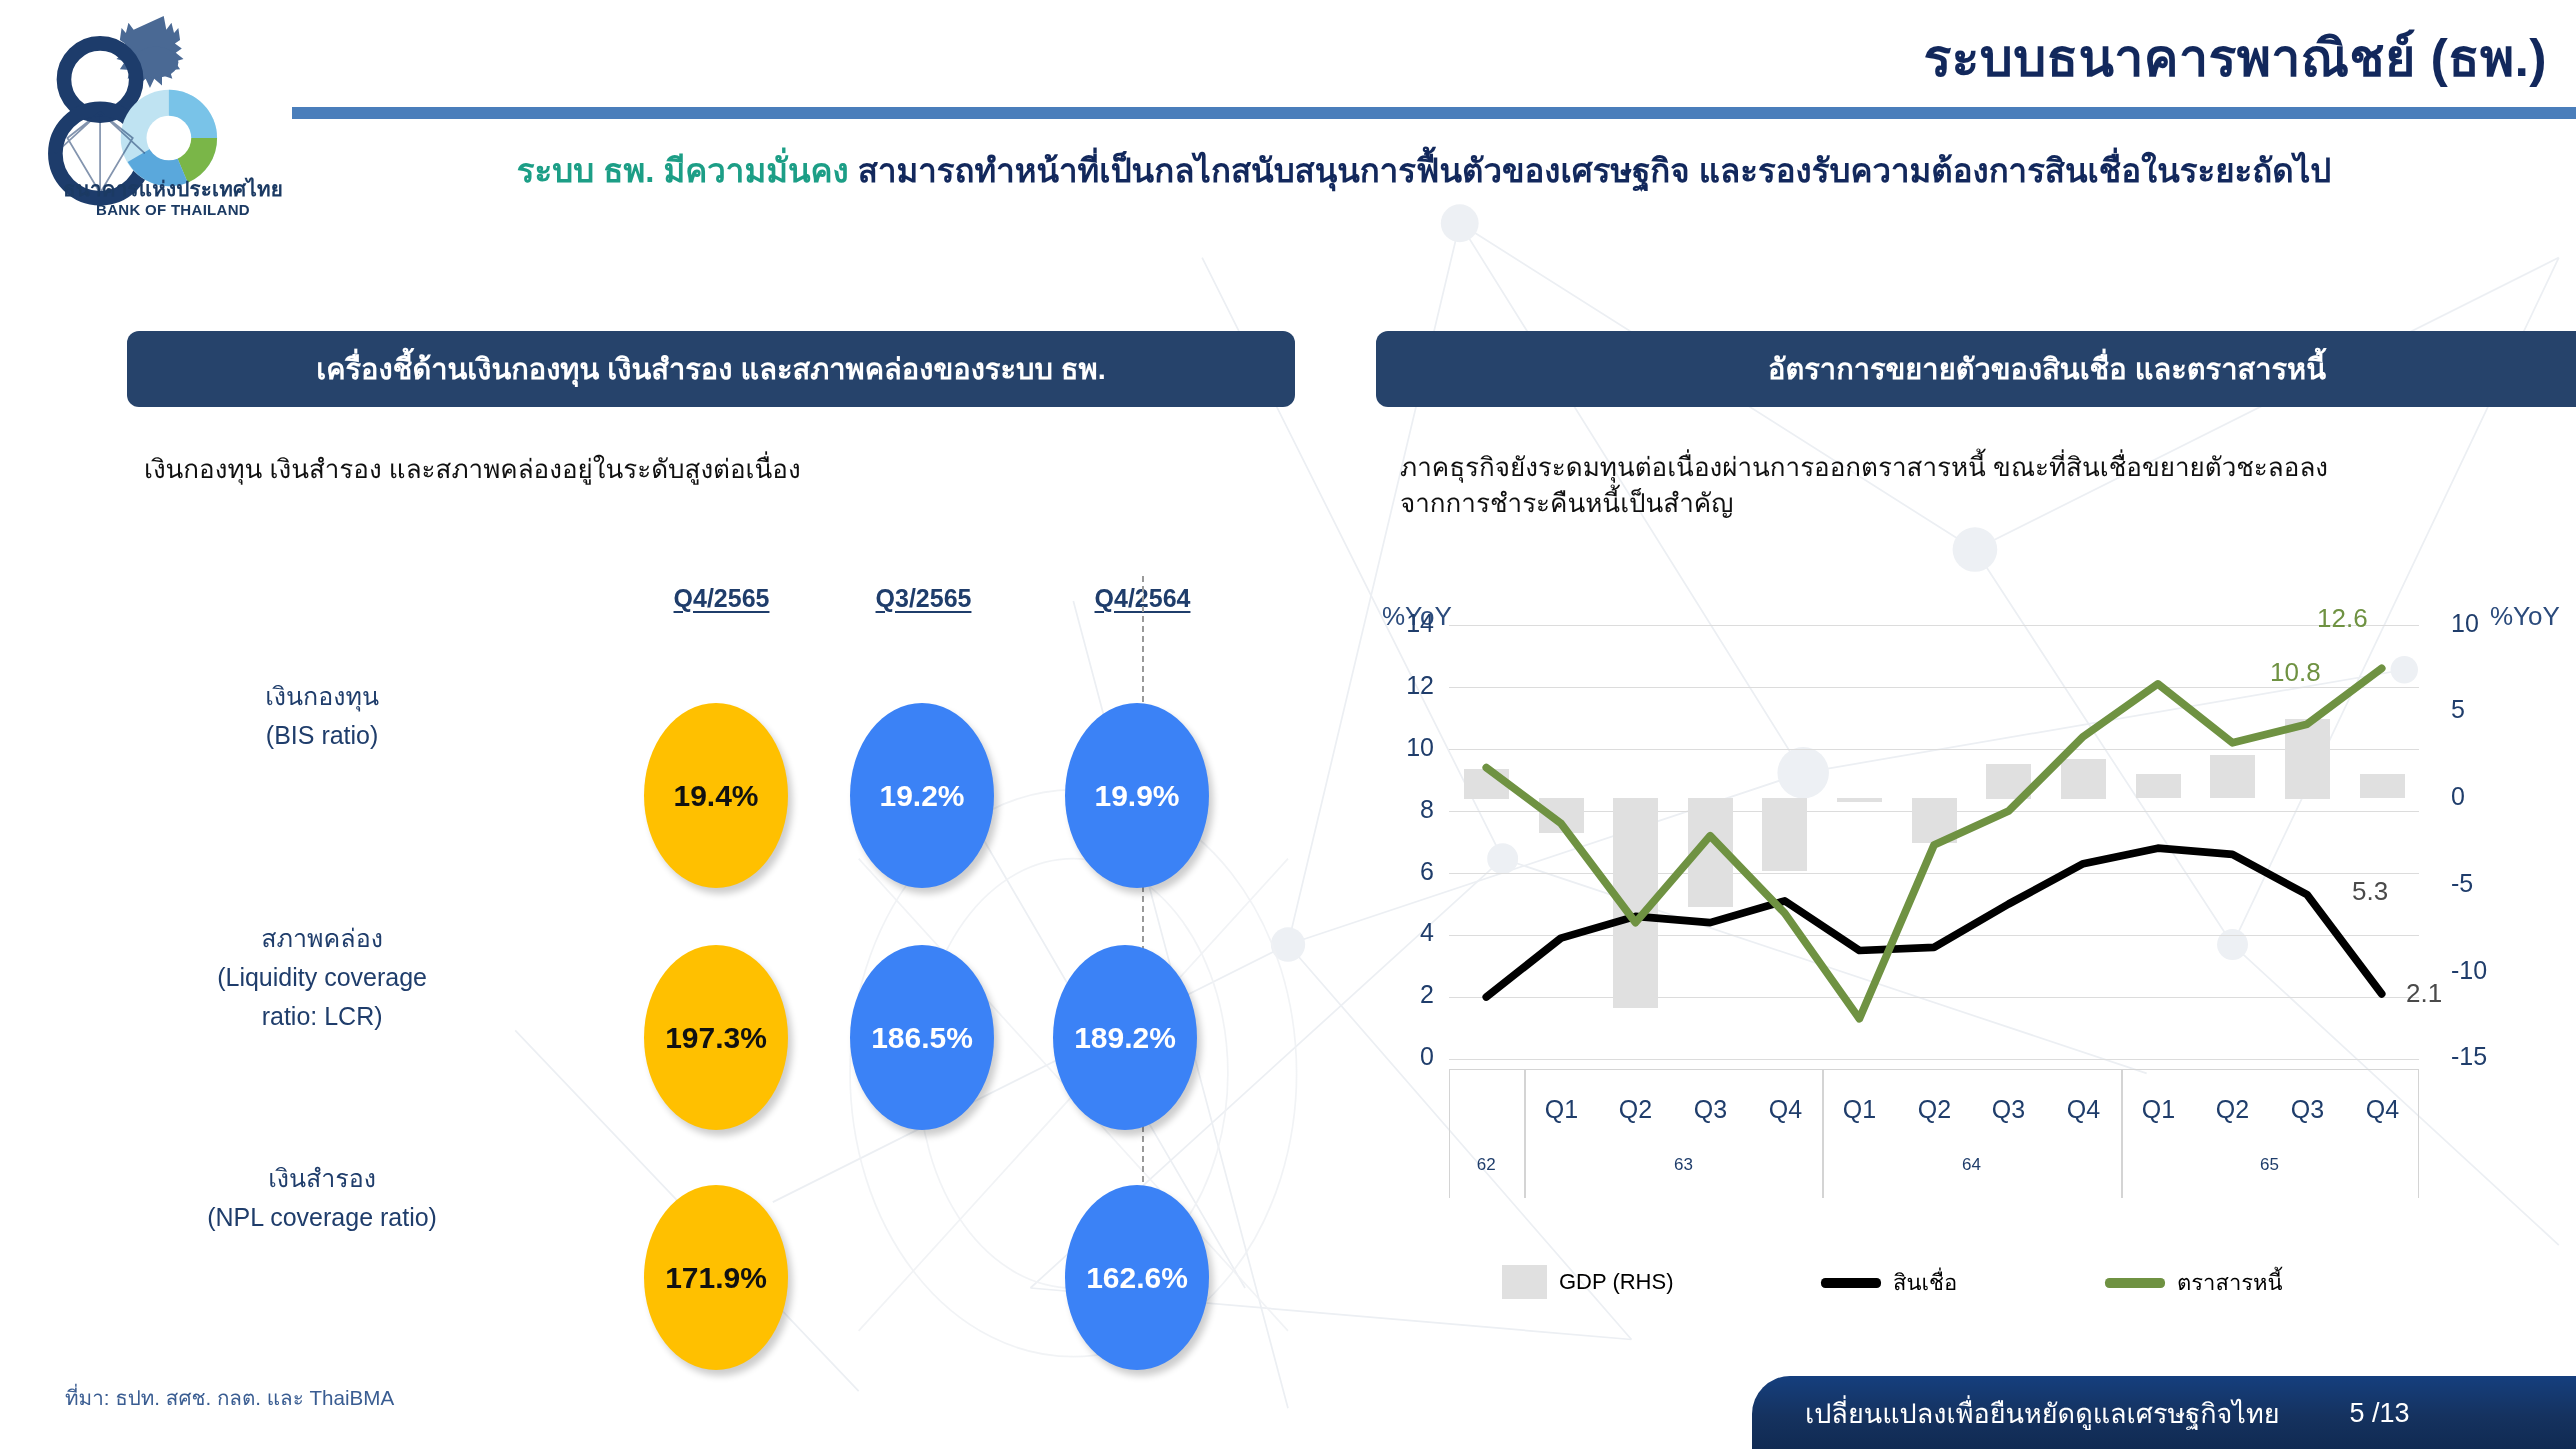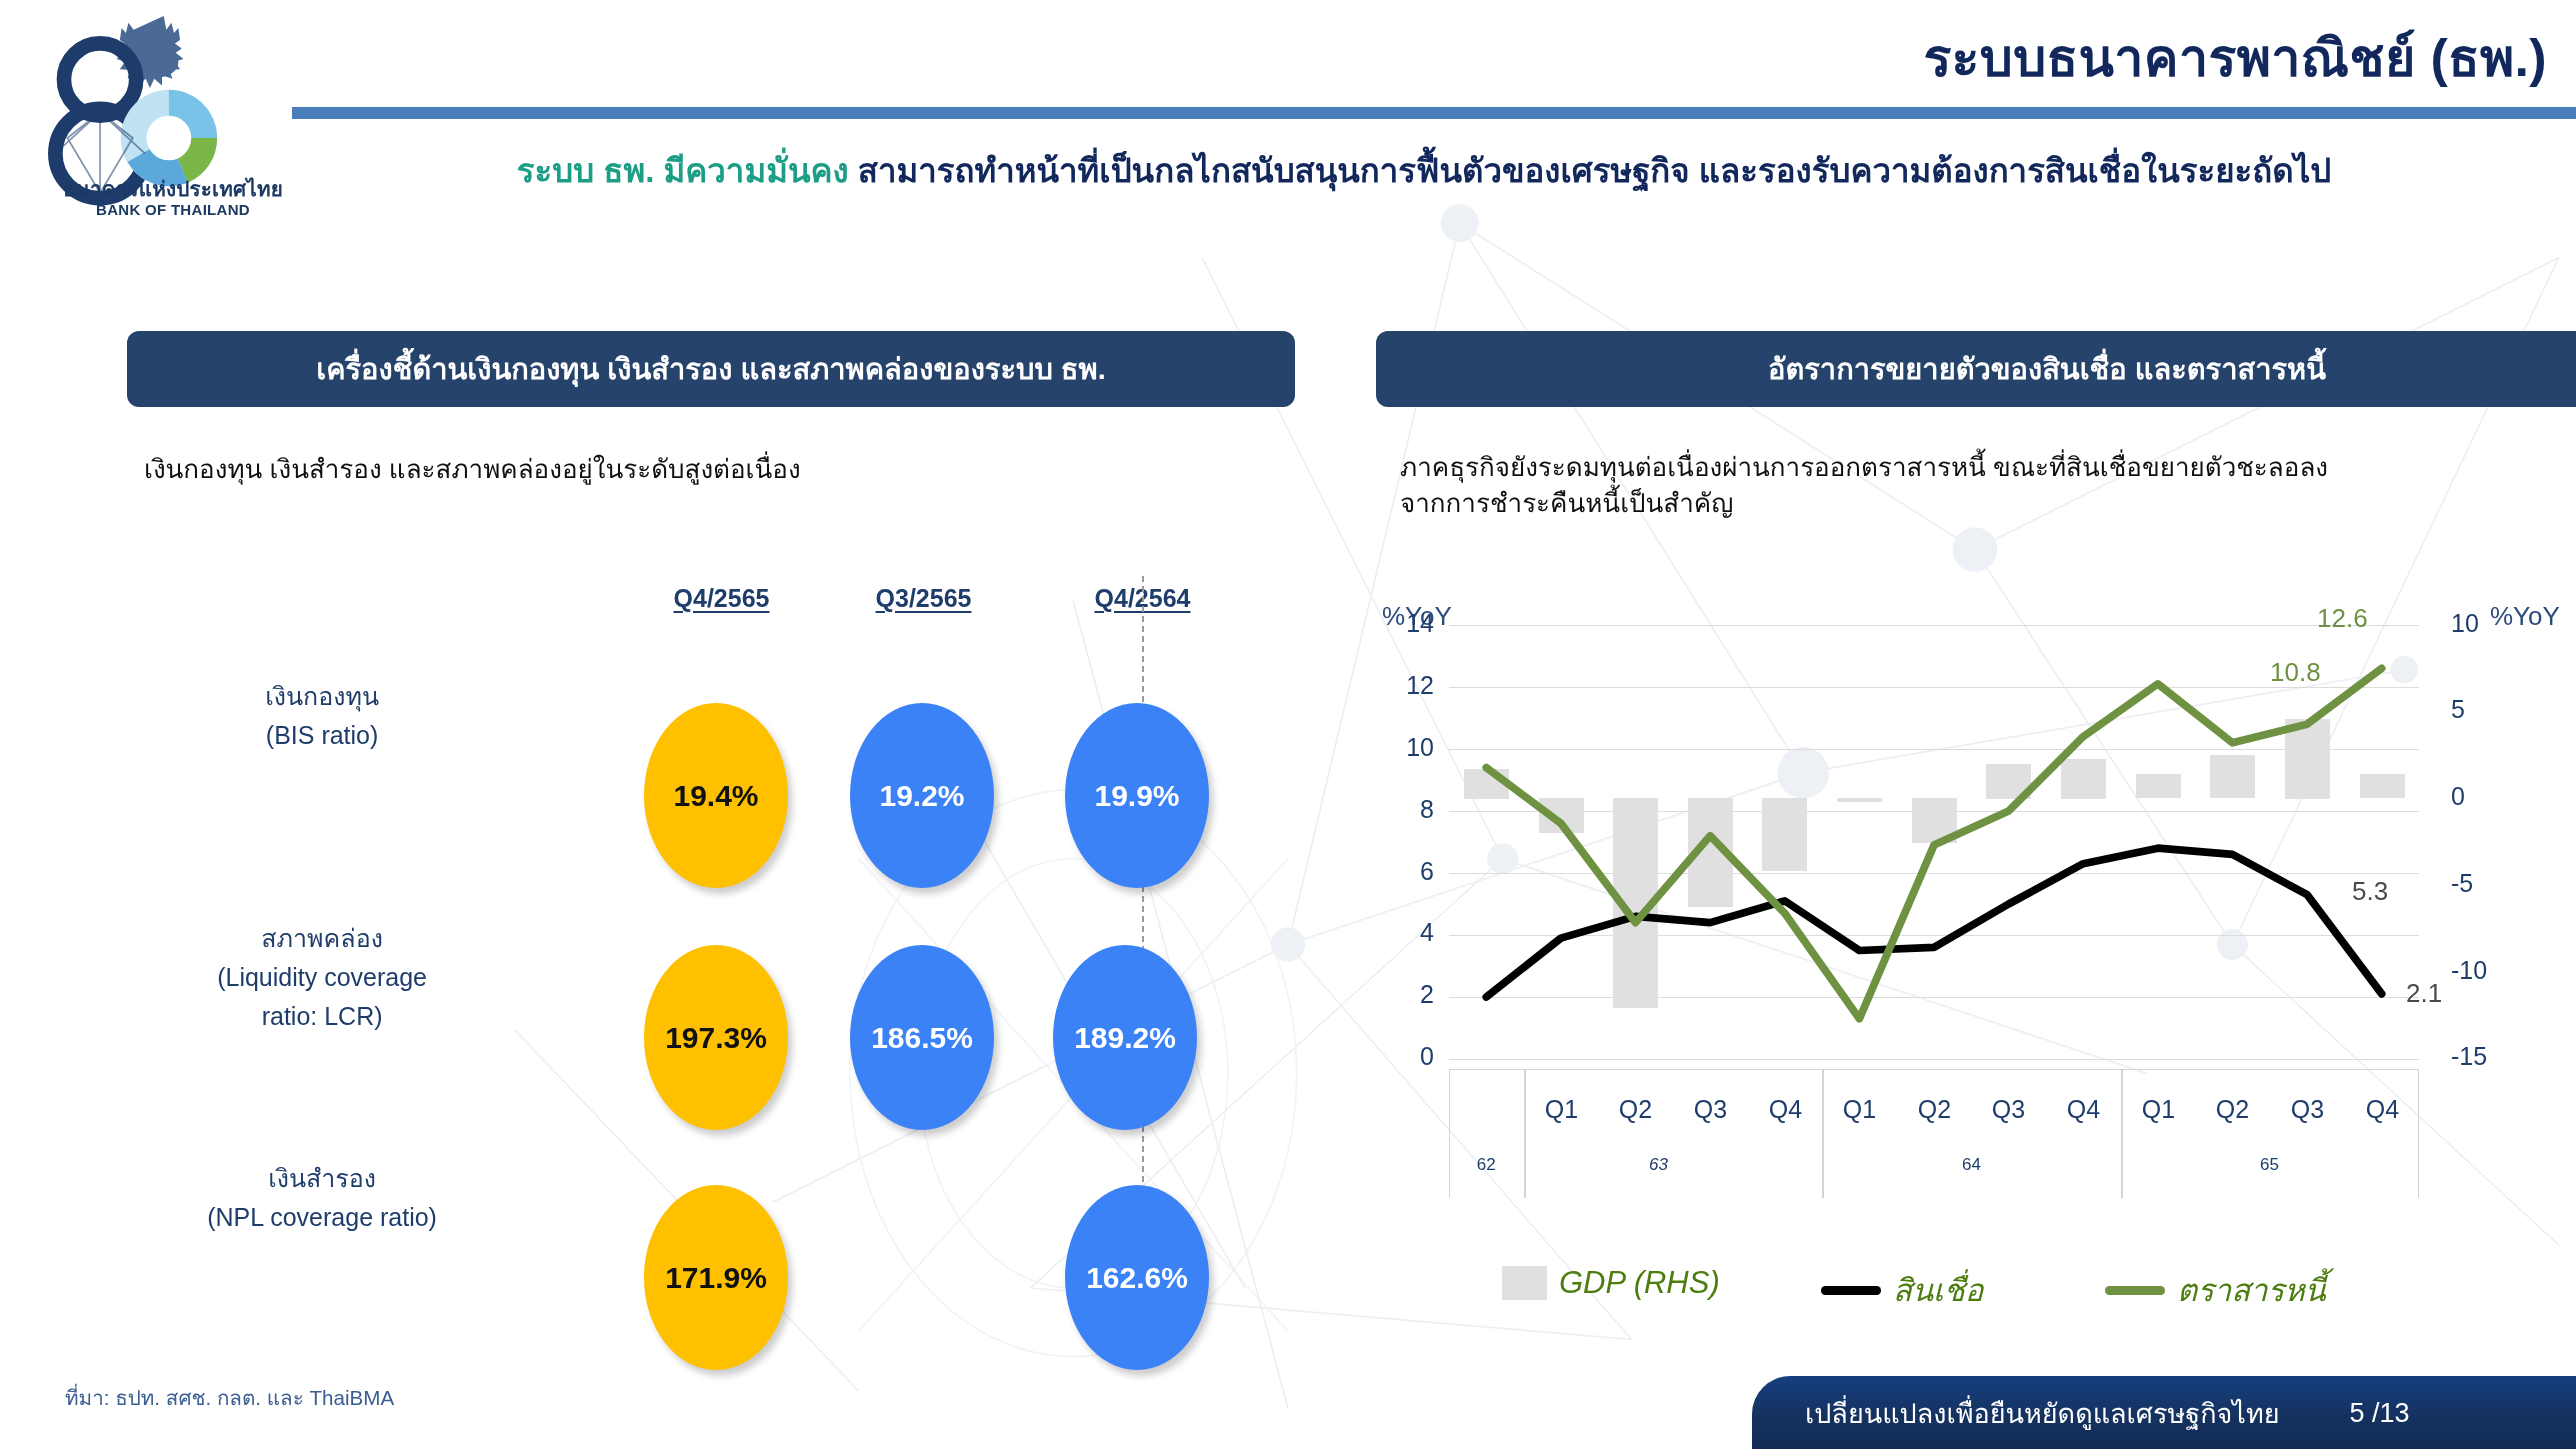--- a/index.html
+++ b/index.html
@@ -142,21 +142,21 @@
   }
   .y-lab {
     position: absolute; top: 86px; font-size: 17px; color: #1f3d6b;
     text-align: center; width: 77px;
   }
 
   .legend { position: absolute; left: 120px; top: 661px; width: 1013px; height: 52px; }
   .leg-item { position: absolute; display: flex; align-items: center; gap: 12px; }
   .leg-sw-bar  { width: 45px; height: 34px; background: #e0e0e0; }
   .leg-sw-line { width: 60px; height: 9.4px; border-radius: 4.3px; }
-  .leg-txt { font-size: 31px; color: #4d7c0f; white-space: nowrap; font-style: italic; }
+  .leg-txt { font-size: 22px; color: #000000; white-space: nowrap; }
 
   
   .source {
     position: absolute; left: 65px; top: 1381px;
     font-size: 20.6px; color: #3a5d92; z-index: 4;
   }
   .footer-bar {
     position: absolute; left: 1752px; top: 1376px; width: 824px; height: 74px;
     background: linear-gradient(180deg,#153f7e 0%, #15325f 55%, #102a52 100%);
     border-top-left-radius: 38px;
@@ -340,21 +340,21 @@
           <div class="q-lab" style="left: 302px;">Q4</div>
           <div class="q-lab" style="left: 376px;">Q1</div>
           <div class="q-lab" style="left: 451px;">Q2</div>
           <div class="q-lab" style="left: 525px;">Q3</div>
           <div class="q-lab" style="left: 600px;">Q4</div>
           <div class="q-lab" style="left: 675px;">Q1</div>
           <div class="q-lab" style="left: 749px;">Q2</div>
           <div class="q-lab" style="left: 824px;">Q3</div>
           <div class="q-lab" style="left: 899px;">Q4</div>
           <div class="y-lab" style="left: -1.3px;">62</div>
-          <div class="y-lab" style="left: 171px; font-style: italic;">63</div>
+          <div class="y-lab" style="left: 196px;">63</div>
           <div class="xa-sep" style="left: 75px;"></div>
           <div class="y-lab" style="left: 484px;">64</div>
           <div class="xa-sep" style="left: 373px;"></div>
           <div class="y-lab" style="left: 782px;">65</div>
           <div class="xa-sep" style="left: 672px;"></div>
         </div>
     </div>
 
     <div class="legend">
       <div class="leg-item" style="left:0px; top:3.4px;">

